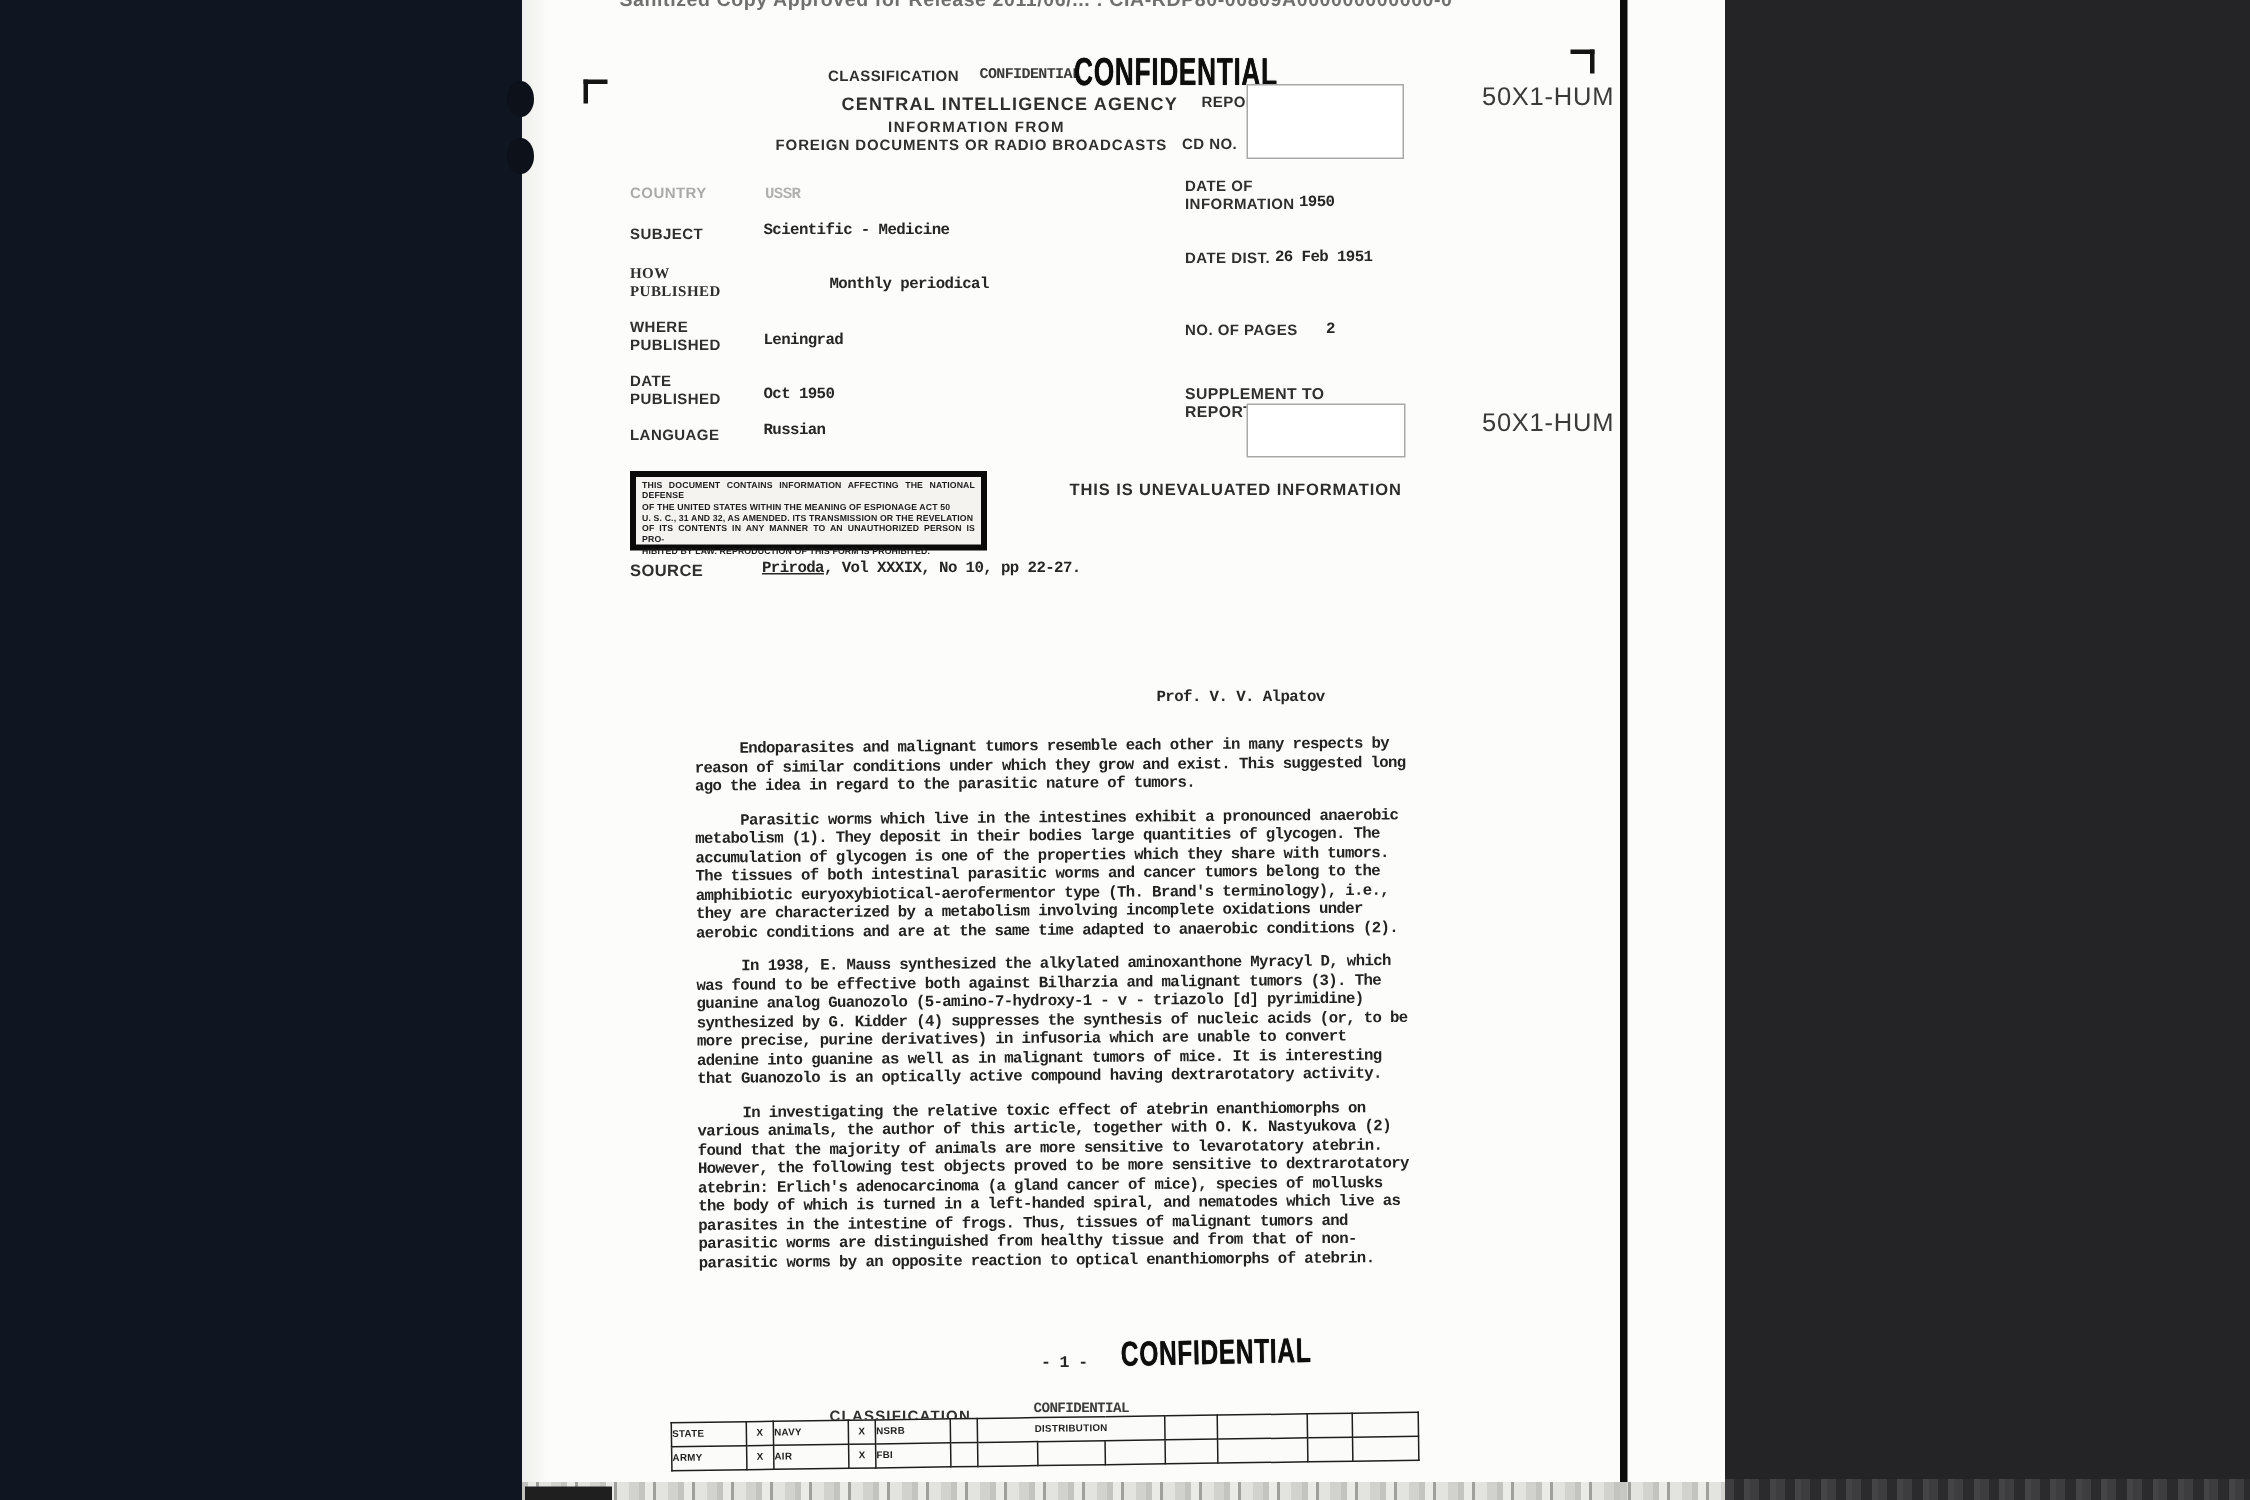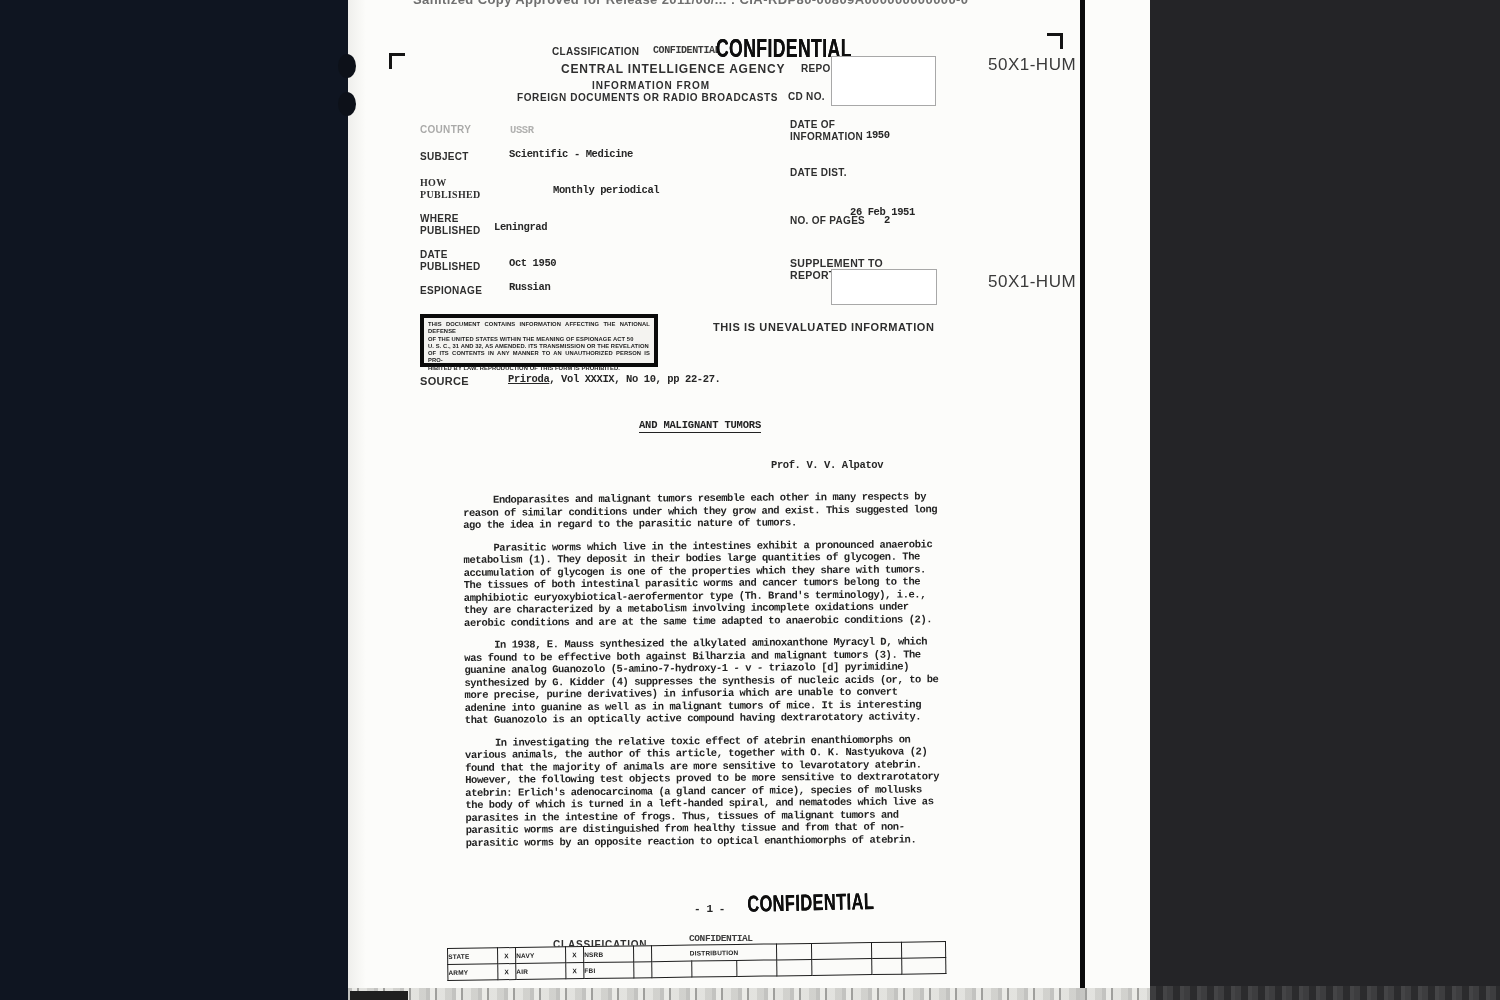--- a/index.html
+++ b/index.html
@@ -68,33 +68,33 @@
   <div class="abs flabel" style="left:420px;top:124px;opacity:.4;">COUNTRY</div>
   <div class="abs type" style="left:510px;top:124px;opacity:.35;">USSR</div>
 
   <div class="abs flabel" style="left:420px;top:151px;">SUBJECT</div>
   <div class="abs type" style="left:509px;top:148px;">Scientific - Medicine</div>
 
   <div class="abs flabel" style="left:420px;top:177px;width:70px;font-family:Liberation Serif, serif;">HOW PUBLISHED</div>
   <div class="abs type" style="left:509px;top:184px;padding-left:44px;">Monthly periodical</div>
 
   <div class="abs flabel" style="left:420px;top:213px;width:70px;">WHERE PUBLISHED</div>
-  <div class="abs type" style="left:494px;top:221px;text-align:right;">Leningrad</div>
+  <div class="abs type" style="left:509px;top:221px;text-align:right;">Leningrad</div>
 
   <div class="abs flabel" style="left:420px;top:249px;width:70px;">DATE PUBLISHED</div>
   <div class="abs type" style="left:509px;top:257px;">Oct 1950</div>
 
-  <div class="abs flabel" style="left:420px;top:285px;">ESPIONAGE</div>
+  <div class="abs flabel" style="left:420px;top:285px;">LANGUAGE</div>
   <div class="abs type" style="left:509px;top:281px;">Russian</div>
 
   <div class="abs flabel" style="left:790px;top:119px;width:85px;">DATE OF INFORMATION</div>
   <div class="abs type" style="left:866px;top:129px;">1950</div>
 
   <div class="abs flabel" style="left:790px;top:167px;">DATE DIST.</div>
-  <div class="abs type" style="left:850px;top:166px;margin-top:40px;">26 Feb 1951</div>
+  <div class="abs type" style="left:850px;top:166px;">26 Feb 1951</div>
 
   <div class="abs flabel" style="left:790px;top:215px;">NO. OF PAGES</div>
   <div class="abs type" style="left:884px;top:214px;">2</div>
 
   <div class="abs flabel" style="left:790px;top:258px;width:95px;font-size:10.5px;">SUPPLEMENT TO REPORT</div>
   <div class="abs sanitize-box" style="left:831px;top:269px;width:104px;height:34px;"></div>
   <div class="abs code" style="left:988px;top:272px;">50X1-HUM</div>
 
   <div class="abs warning" style="left:420px;top:314px;">
     <div>THIS DOCUMENT CONTAINS INFORMATION AFFECTING THE NATIONAL DEFENSE</div>
@@ -104,21 +104,20 @@
     <div>HIBITED BY LAW.  REPRODUCTION OF THIS FORM IS PROHIBITED.</div>
   </div>
   <div class="abs uneval" style="left:713px;top:321px;">THIS IS UNEVALUATED INFORMATION</div>
 
   <div class="abs flabel" style="left:420px;top:376px;font-size:11px;">SOURCE</div>
   <div class="abs type" style="left:508px;top:373px;">
     <span class="underl">Priroda</span><span>, Vol XXXIX, No 10, pp 22-27.</span>
   </div>
 
   <div class="abs titleblock">
-    <div style="margin-top:1px;"><span>AND MALIGNANT TUMORS</span></div>
   </div>
   <div class="abs type" style="left:771px;top:459px;">Prof. V. V. Alpatov</div>
 
   <div class="abs bodytext">
     <p>Endoparasites and malignant tumors resemble each other in many respects by reason of similar conditions under which they grow and exist.  This suggested long ago the idea in regard to the parasitic nature of tumors.</p>
     <p>Parasitic worms which live in the intestines exhibit a pronounced anaerobic metabolism (1).  They deposit in their bodies large quantities of glycogen.  The accumulation of glycogen is one of the properties which they share with tumors.  The tissues of both intestinal parasitic worms and cancer tumors belong to the amphibiotic euryoxybiotical-aerofermentor type (Th. Brand's terminology), i.e., they are characterized by a metabolism involving incomplete oxidations under aerobic conditions and are at the same time adapted to anaerobic conditions (2).</p>
     <p>In 1938, E. Mauss synthesized the alkylated aminoxanthone Myracyl D, which was found to be effective both against Bilharzia and malignant tumors (3).  The guanine analog Guanozolo (5-amino-7-hydroxy-1 - v - triazolo [d] pyrimidine) synthesized by G. Kidder (4) suppresses the synthesis of nucleic acids (or, to be more precise, purine derivatives) in infusoria which are unable to convert adenine into guanine as well as in malignant tumors of mice.  It is interesting that Guanozolo is an optically active compound having dextrarotatory activity.</p>
     <p>In investigating the relative toxic effect of atebrin enanthiomorphs on various animals, the author of this article, together with O. K. Nastyukova (2) found that the majority of animals are more sensitive to levarotatory atebrin.  However, the following test objects proved to be more sensitive to dextrarotatory atebrin: Erlich's adenocarcinoma (a gland cancer of mice), species of mollusks the body of which is turned in a left-handed spiral, and nematodes which live as parasites in the intestine of frogs.  Thus, tissues of malignant tumors and parasitic worms are distinguished from healthy tissue and from that of non-parasitic worms by an opposite reaction to optical enanthiomorphs of atebrin.</p>
   </div>
 

